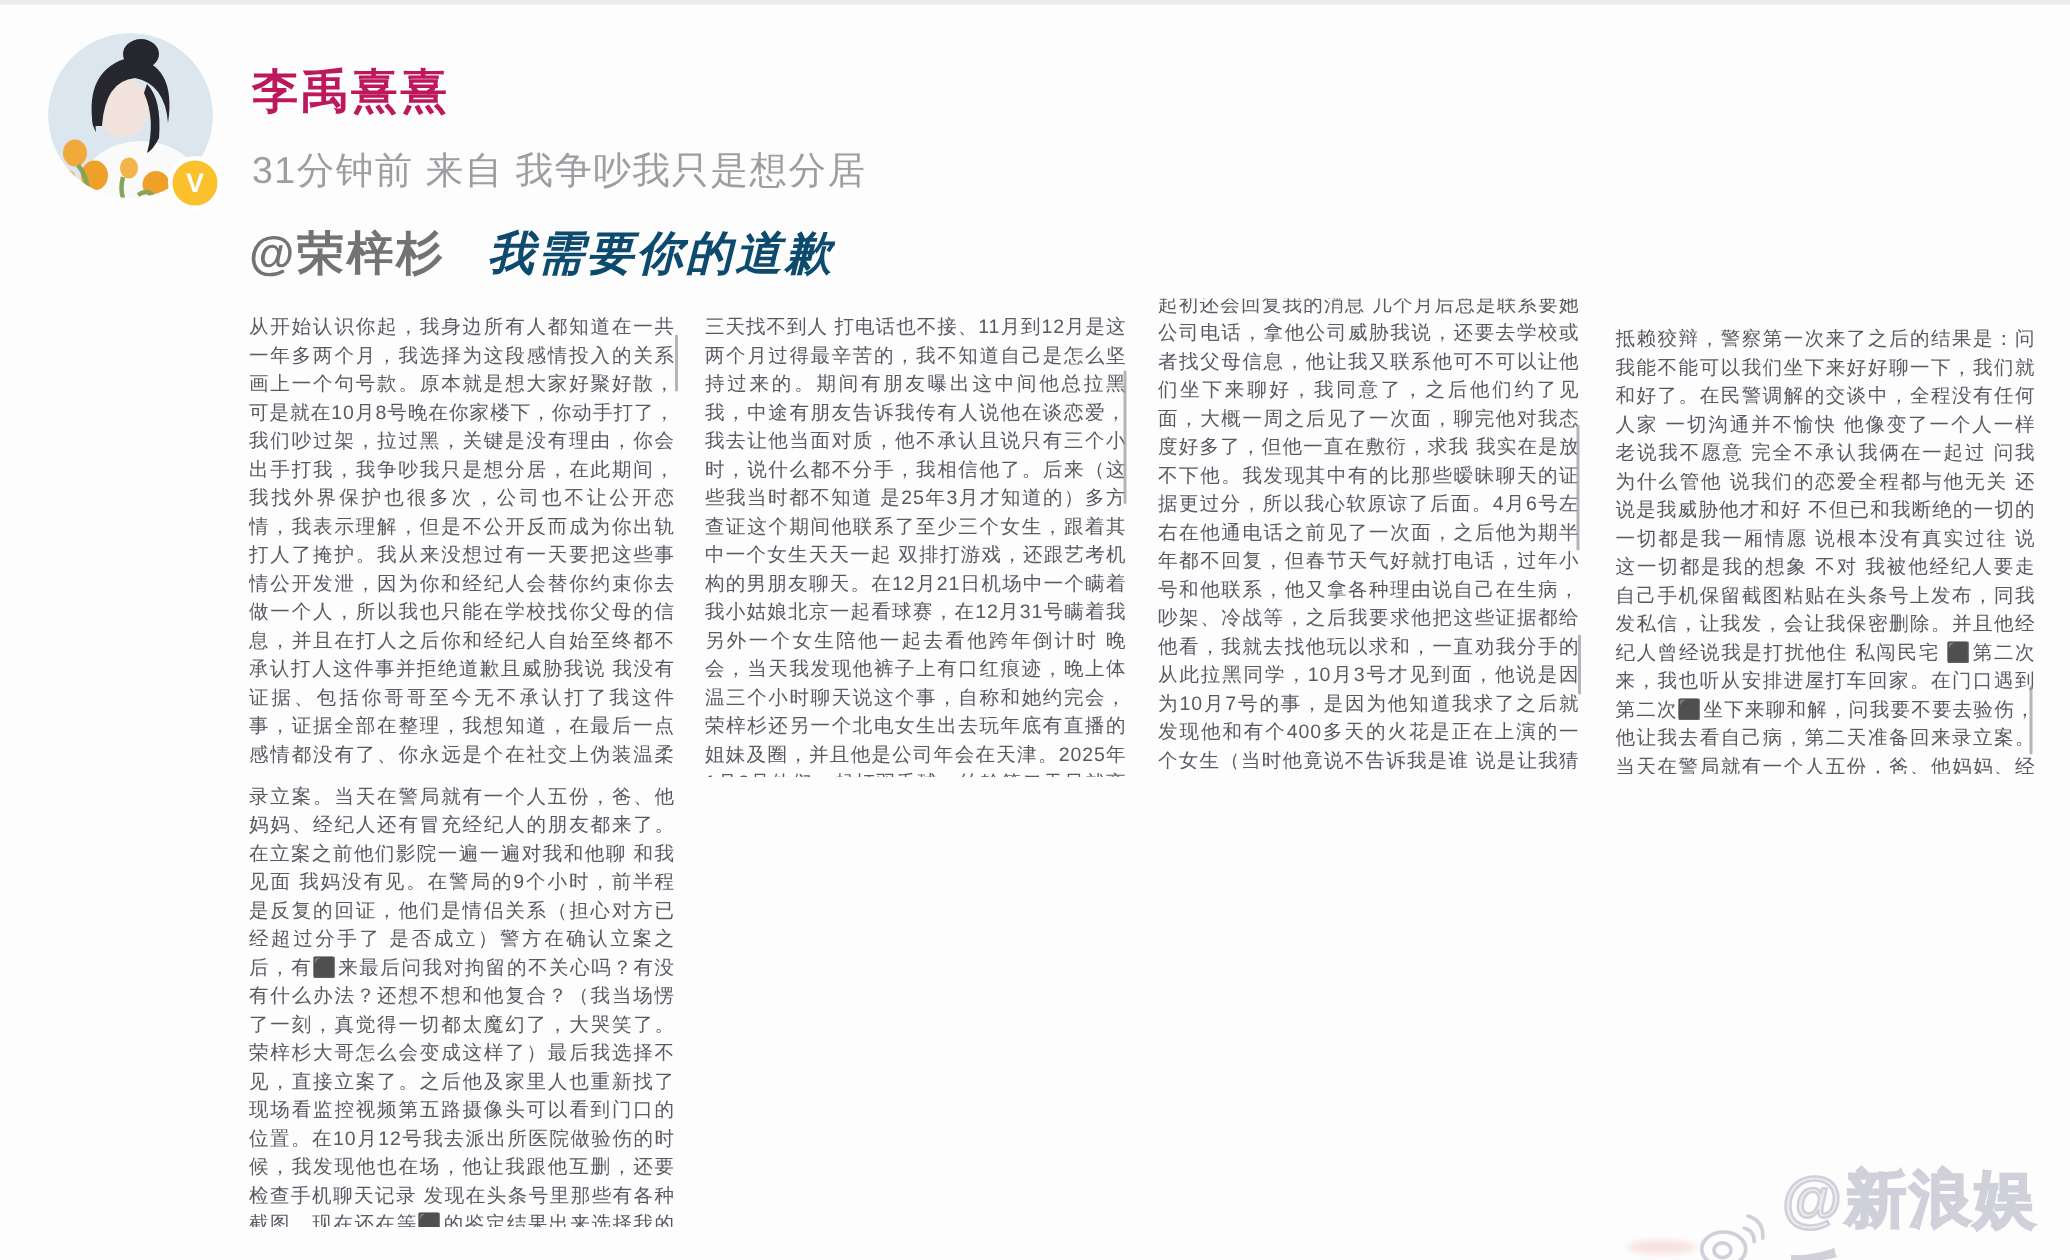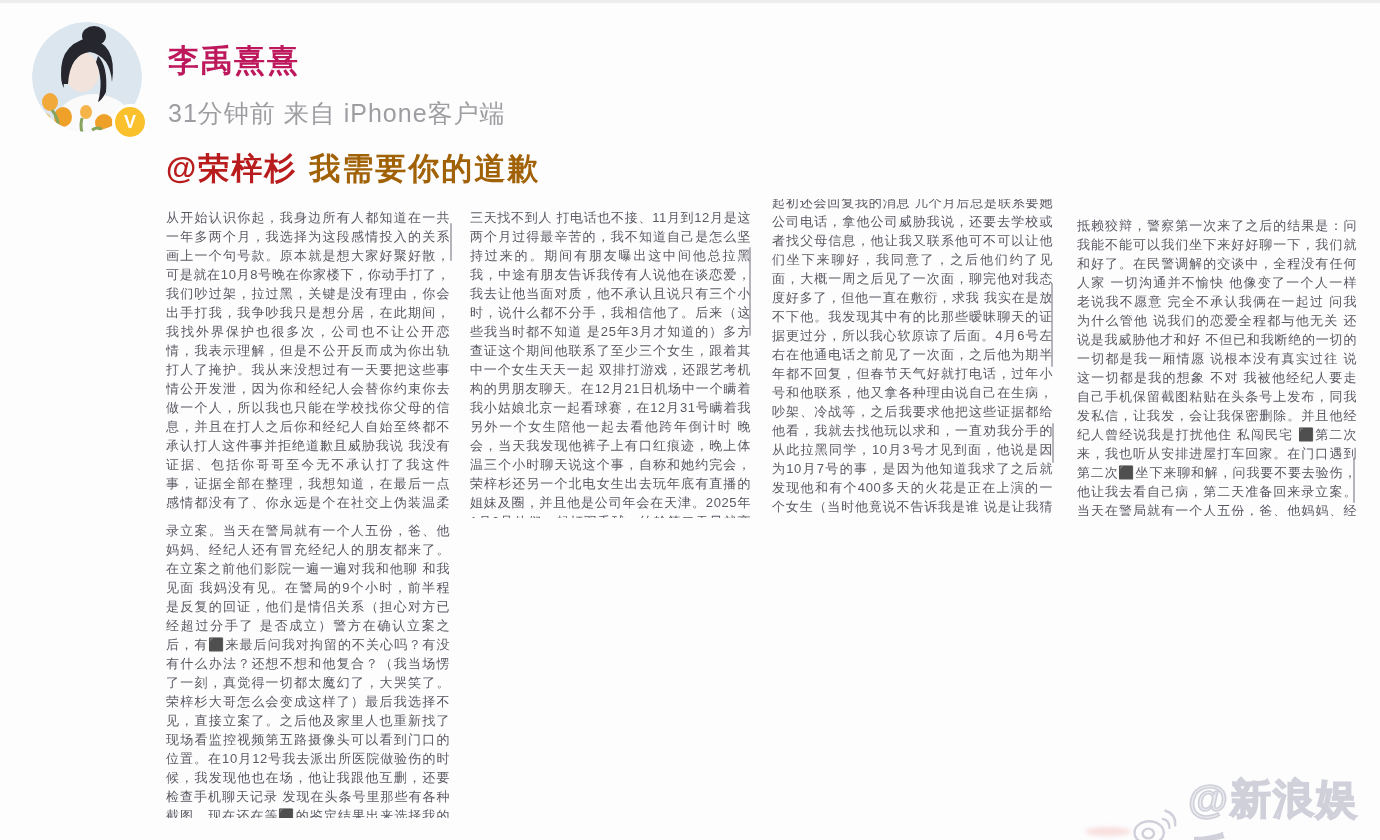--- a/index.html
+++ b/index.html
@@ -19,22 +19,22 @@
   .author-name{
     position:absolute;left:168px;top:40px;font-size:31px;font-weight:bold;color:#be185d;
     letter-spacing:2px;
   }
   .post-meta{
     position:absolute;left:168px;top:97px;font-size:25px;color:#9e9ea2;letter-spacing:1px;
   }
   .post-title{
     position:absolute;left:166px;top:148px;font-size:31px;font-weight:600;letter-spacing:2px;
   }
-  .post-title .mention{color:#b91c1c;margin-right:12px;}
-  .post-title .title-text{color:#a16207;}
+  .post-title .mention{color:#737373;margin-right:28px;}
+  .post-title .title-text{color:#0c4a6e;font-style:italic;}
   
   .col{
     position:absolute;font-size:13px;line-height:19px;color:#4d4d57;
     text-align:justify;word-break:break-all;letter-spacing:0.6px;
     overflow:hidden;filter:blur(0.4px);opacity:0.93;
   }
   .col .inner{display:block;}
   .col1a{left:166px;top:208px;width:284px;height:304px;}
   .col1b{left:166px;top:521px;width:284px;height:297px;}
   .col2{left:470px;top:208px;width:281px;height:310px;}
@@ -87,21 +87,21 @@
         <ellipse cx="54" cy="90" rx="6" ry="7" fill="#f4b44a"></ellipse>
         <ellipse cx="72" cy="101" rx="9" ry="9" fill="#efa028"></ellipse>
         <ellipse cx="12" cy="98" rx="7" ry="7" fill="#f4b44a"></ellipse>
         <path d="M20 88 Q28 98 26 110 M50 96 Q48 104 50 110 M70 108 Q66 104 60 108" stroke="#86a45e" stroke-width="3" fill="none"></path>
       </g>
     </svg>
     <div class="v-badge">V</div>
   </div>
 
   <div class="author-name">李禹熹熹</div>
-  <div class="post-meta">31分钟前 来自 iPhone客户端</div>
+  <div class="post-meta">31分钟前 来自 我争吵我只是想分居</div>
 
   <div class="post-title">
     <span class="mention">@荣梓杉</span><span class="title-text">我需要你的道歉</span>
   </div>
 
   <div class="col col1a">
     <span class="inner">从开始认识你起，我身边所有人都知道在一共一年多两个月，我选择为这段感情投入的关系画上一个句号款。原本就是想大家好聚好散，可是就在10月8号晚在你家楼下，你动手打了，我们吵过架，拉过黑，关键是没有理由，你会出手打我，我争吵我只是想分居，在此期间，我找外界保护也很多次，公司也不让公开恋情，我表示理解，但是不公开反而成为你出轨打人了掩护。我从来没想过有一天要把这些事情公开发泄，因为你和经纪人会替你约束你去做一个人，所以我也只能在学校找你父母的信息，并且在打人之后你和经纪人自始至终都不承认打人这件事并拒绝道歉且威胁我说 我没有证据、包括你哥哥至今无不承认打了我这件事，证据全部在整理，我想知道，在最后一点感情都没有了、你永远是个在社交上伪装温柔的人，对你来说一点都不重要，这一年 我不停不断地委屈求全认错认人了 觉得人生</span>
   </div>
   <div class="col col1b">
     <span class="inner">录立案。当天在警局就有一个人五份，爸、他妈妈、经纪人还有冒充经纪人的朋友都来了。在立案之前他们影院一遍一遍对我和他聊 和我见面 我妈没有见。在警局的9个小时，前半程是反复的回证，他们是情侣关系（担心对方已经超过分手了 是否成立）警方在确认立案之后，有⬛来最后问我对拘留的不关心吗？有没有什么办法？还想不想和他复合？（我当场愣了一刻，真觉得一切都太魔幻了，大哭笑了。荣梓杉大哥怎么会变成这样了）最后我选择不见，直接立案了。之后他及家里人也重新找了现场看监控视频第五路摄像头可以看到门口的位置。在10月12号我去派出所医院做验伤的时候，我发现他也在场，他让我跟他互删，还要检查手机聊天记录 发现在头条号里那些有各种截图，现在还在等⬛的鉴定结果出来选择我的方式处理，结论是什么结果还没出以（因为对人伤势本没有垫全鉴定到那</span>

